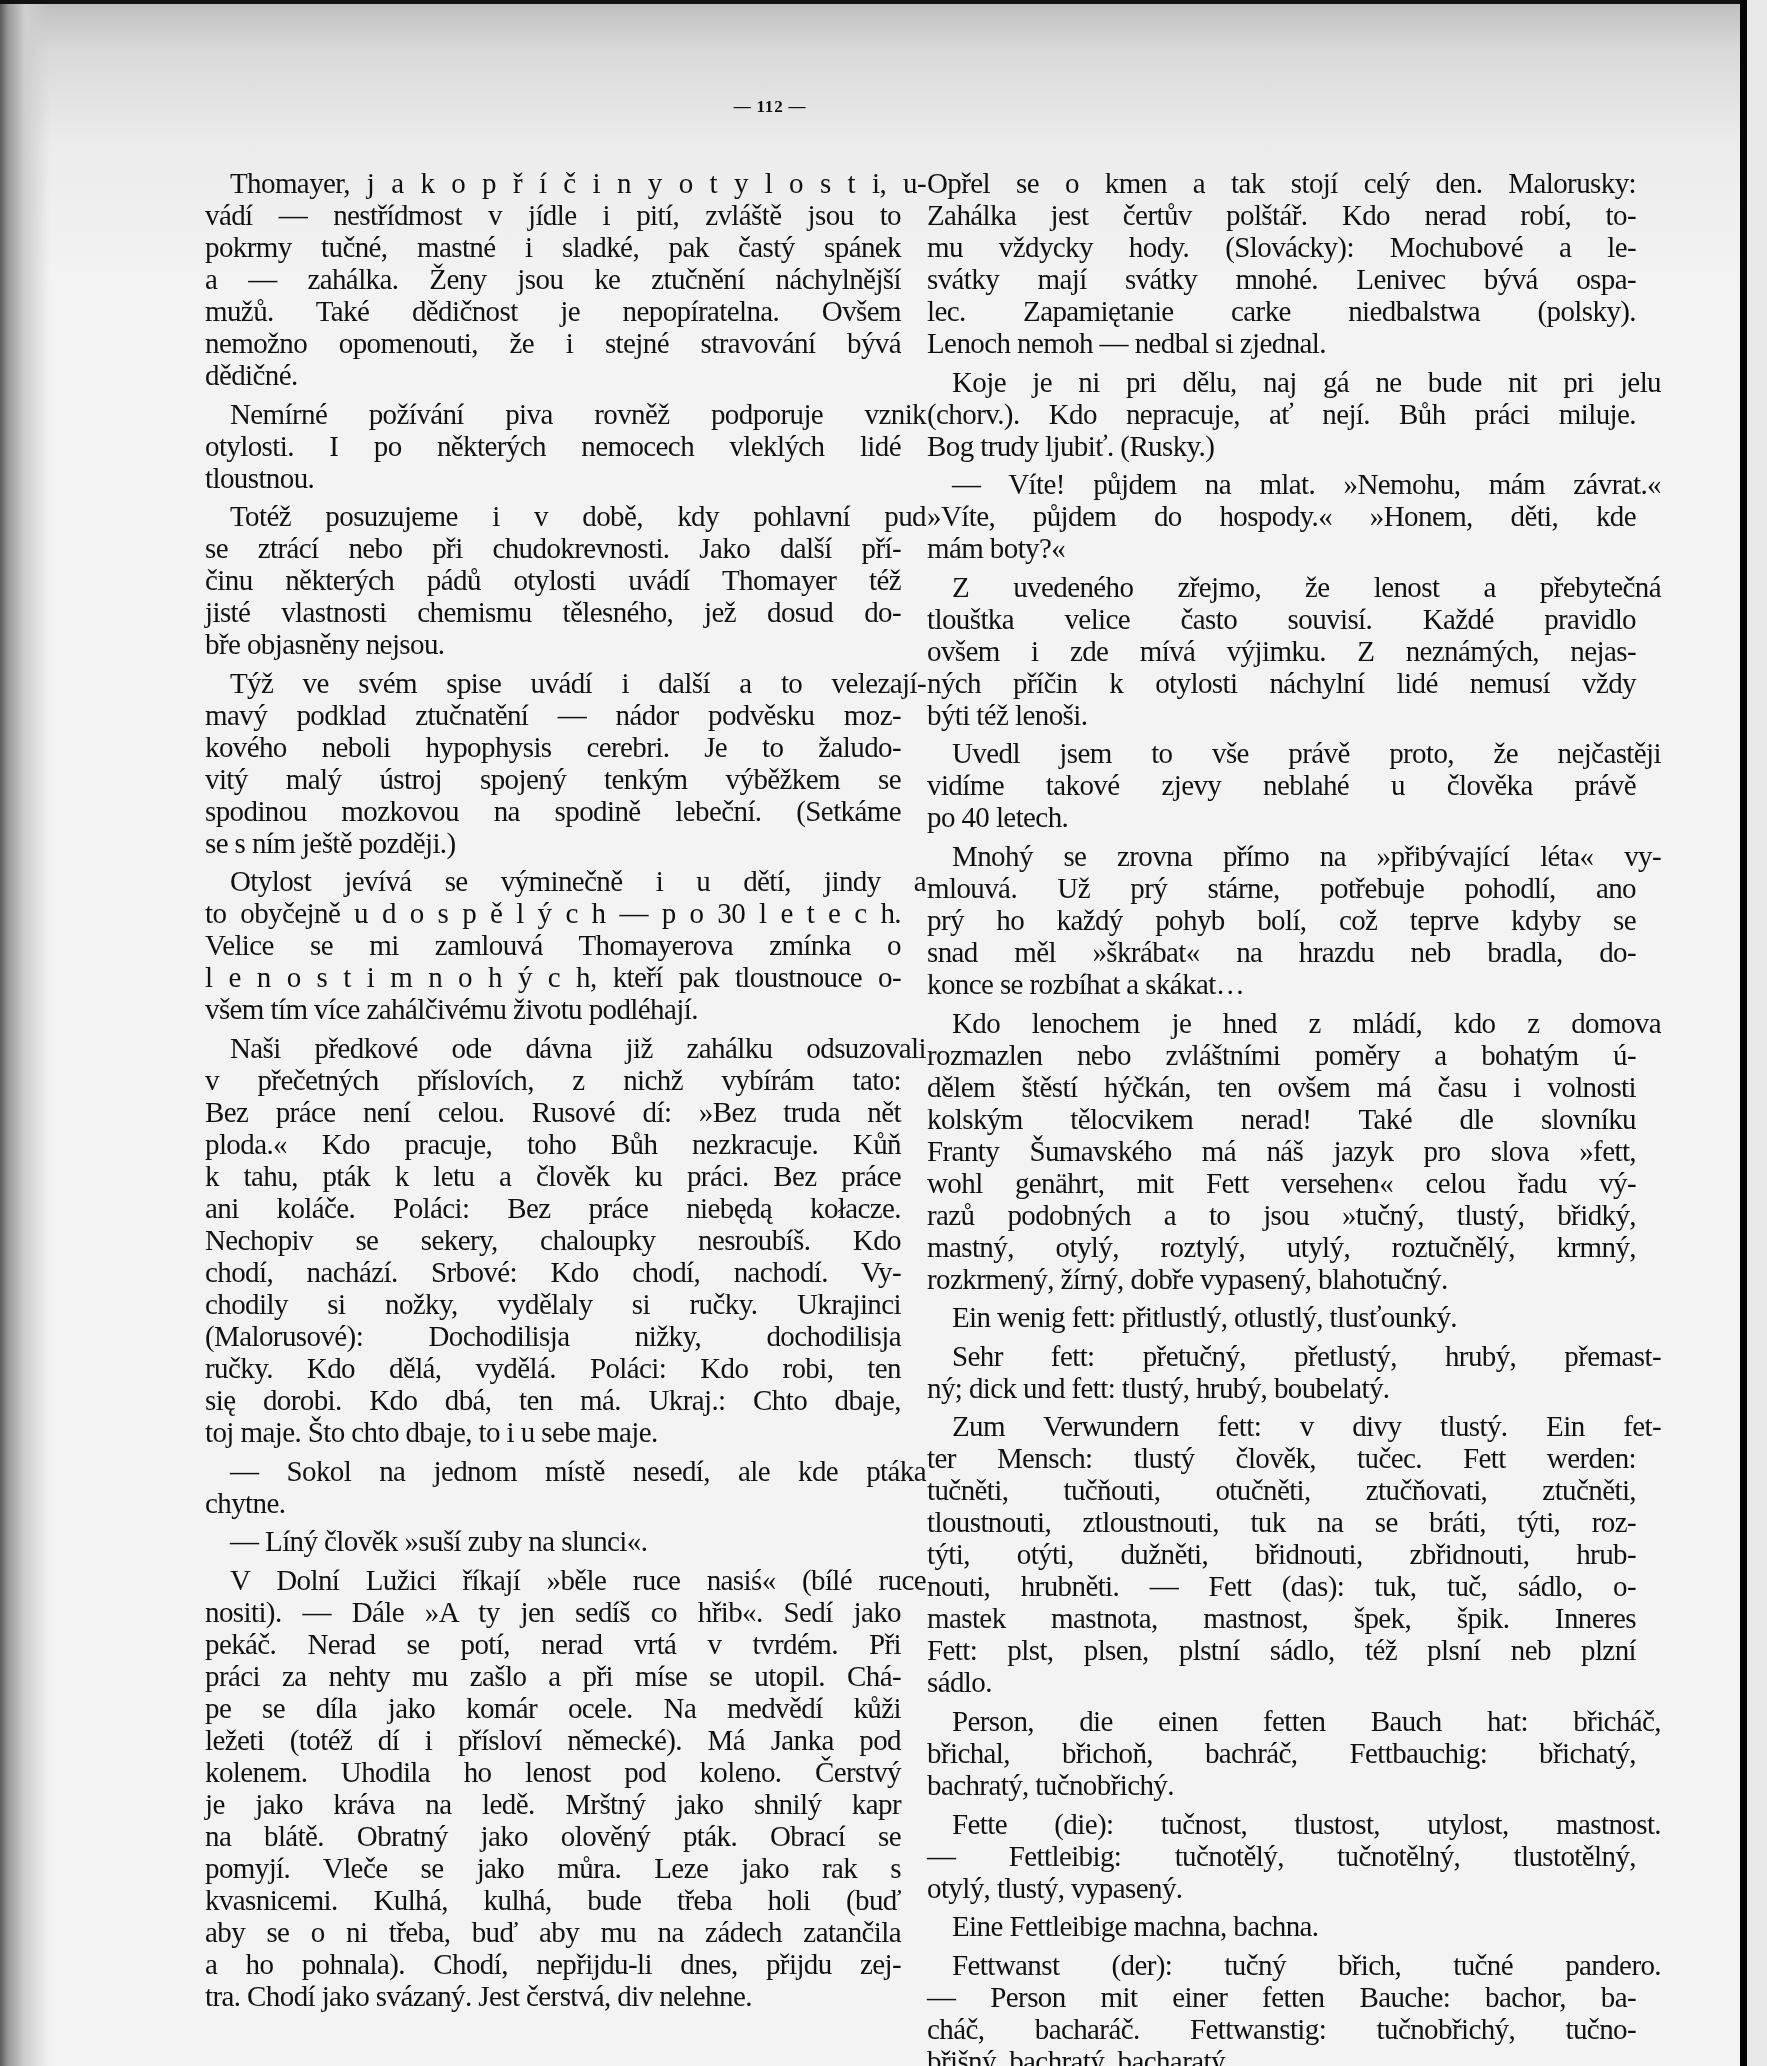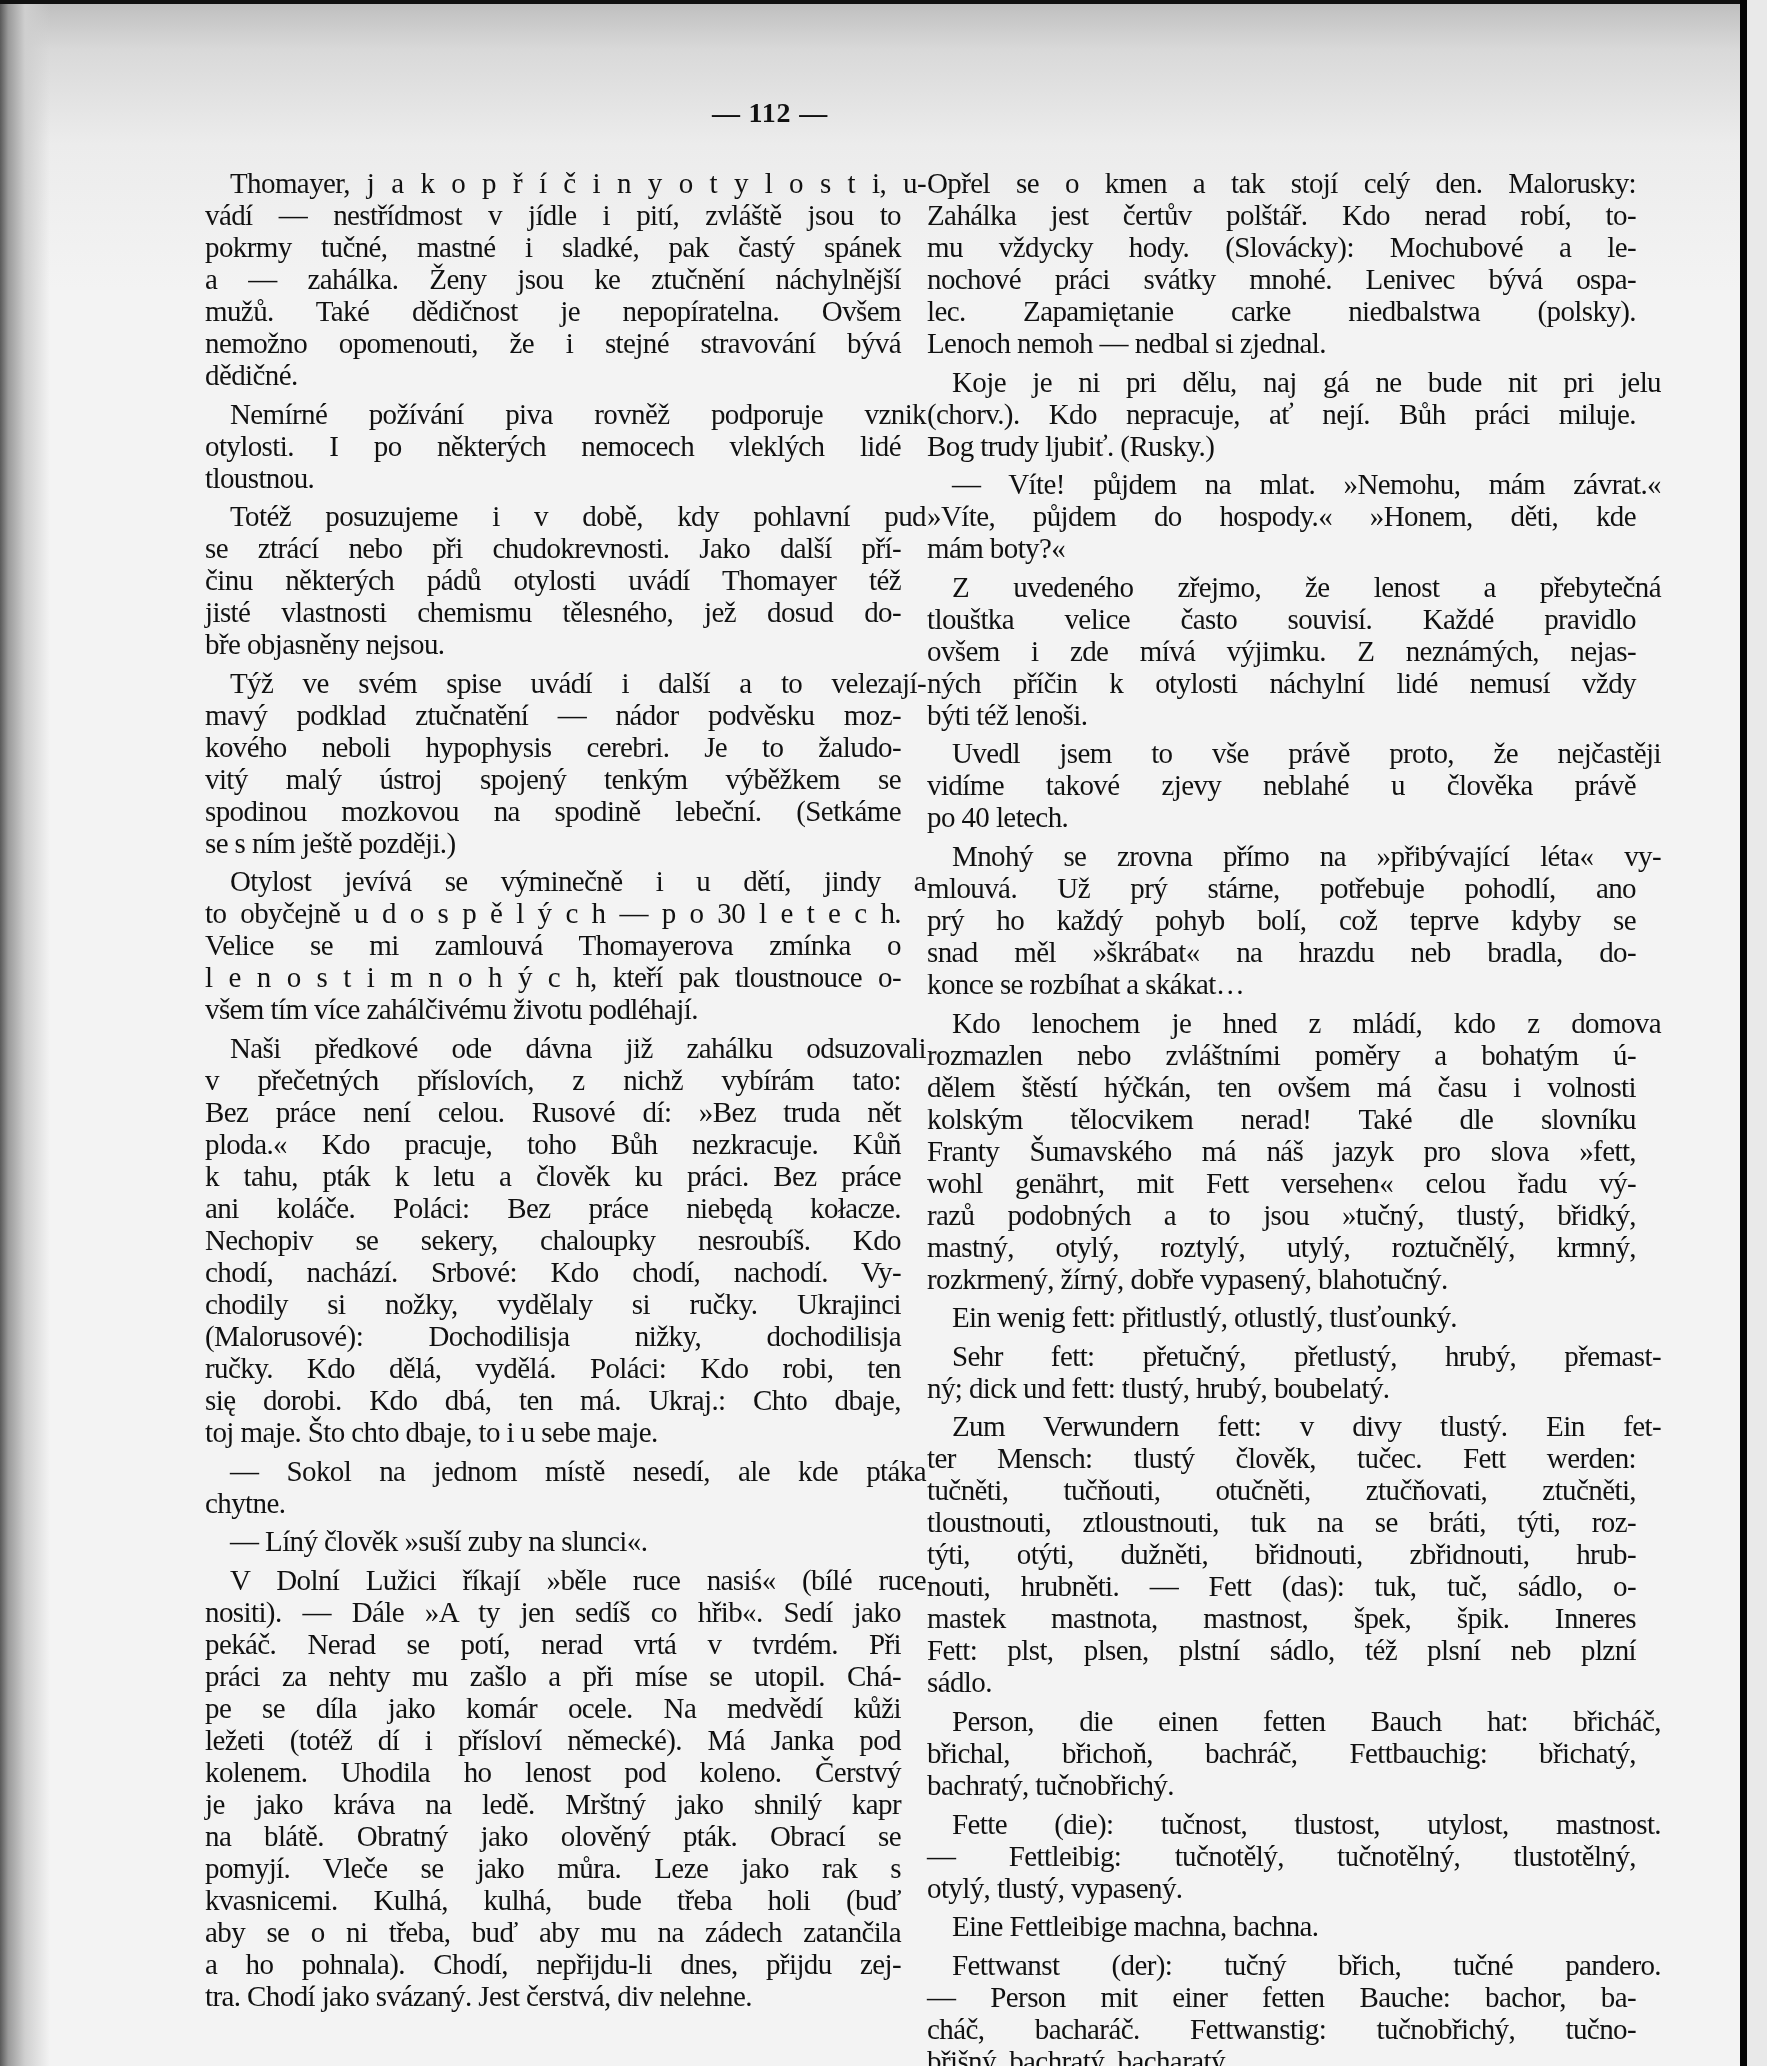--- a/index.html
+++ b/index.html
@@ -15,21 +15,21 @@
   }
   .scan-left {
     position: absolute; left: 0; top: 0; width: 50px; height: 2230px;
     background: linear-gradient(to right, #5a5a5a 0px, #9a9a9a 8.3px, #cfcfcf 25px, rgba(243,243,243,0) 50px);
   }
   .scan-topbar { position:absolute; left:0; top:0; width:1767px; height:4.1px; background:#111; }
   .right-band { position:absolute; left:1740px; top:0; width:7.4px; height:2230px; background:#050505; }
   .right-strip { position:absolute; left:1747px; top:0; width:20px; height:2230px; background:#e9e9e9; }
   .page-number {
     position: absolute; left: 0; width: 1540px; top: 97px; text-align: center;
-    font-size: 28px; font-weight: bold; letter-spacing: 0.8px;
+    font-size: 17px; font-weight: bold; letter-spacing: 0.8px;
   }
   .col {
     position: absolute; top: 167px;
   }
   .col.left { left: 205px; width: 696px; }
   .col.right { left: 927px; width: 709px; }
   .para { margin: 0 0 6.6px 0; }
   .line {
     display: block; height: 32px; line-height: 32px;
     font-size: 29px; white-space: nowrap;
@@ -126,21 +126,21 @@
       <span class="line" style="width: 696px;">aby se o ni třeba, buď aby mu na zádech zatančila</span>
       <span class="line" style="width: 696px;">a ho pohnala). Chodí, nepřijdu-li dnes, přijdu zej-</span>
       <span class="line last">tra. Chodí jako svázaný. Jest čerstvá, div nelehne.</span>
     </div>
   </div>
 <div class="col right">
     <div class="para">
       <span class="line" style="width: 709px;">Opřel se o kmen a tak stojí celý den. Malorusky:</span>
       <span class="line" style="width: 709px;">Zahálka jest čertův polštář. Kdo nerad robí, to-</span>
       <span class="line" style="width: 709px;">mu vždycky hody. (Slovácky): Mochubové a le-</span>
-      <span class="line" style="width: 709px;">nochové práci svátky mnohé. Lenivec bývá ospa-</span>
+      <span class="line" style="width: 709px;">svátky mají svátky mnohé. Lenivec bývá ospa-</span>
       <span class="line" style="width: 709px;">lec.  Zapamiętanie carke niedbalstwa (polsky).</span>
       <span class="line last">Lenoch nemoh — nedbal si zjednal.</span>
     </div>
     <div class="para">
       <span class="line indent" style="width: 709px;">Koje je ni pri dělu, naj gá ne bude nit pri jelu</span>
       <span class="line" style="width: 709px;">(chorv.). Kdo nepracuje, ať nejí. Bůh práci miluje.</span>
       <span class="line last">Bog trudy ljubiť. (Rusky.)</span>
     </div>
     <div class="para">
       <span class="line indent" style="width: 709px;">— Víte! půjdem na mlat. »Nemohu, mám závrat.«</span>

